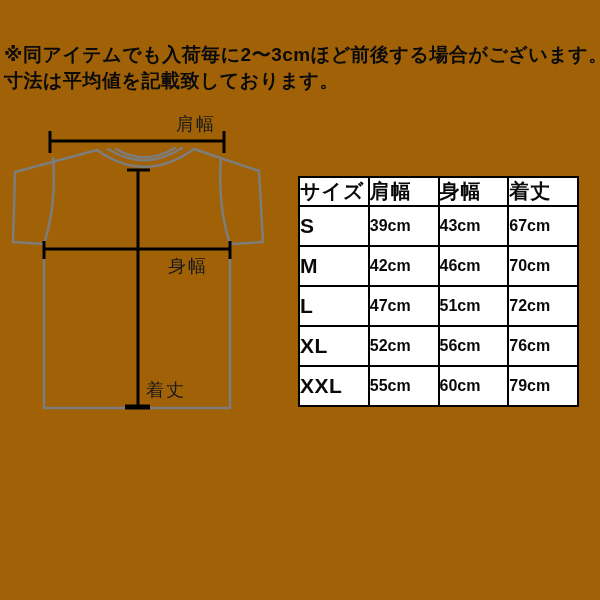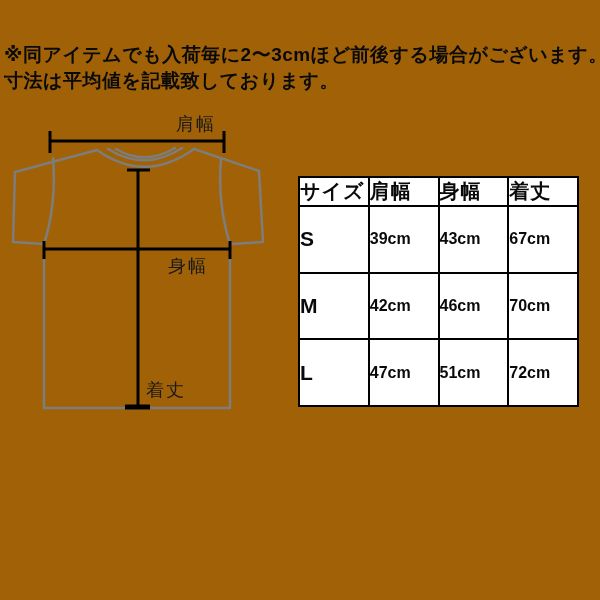--- a/index.html
+++ b/index.html
@@ -165,17 +165,29 @@
         <td>42cm</td>
         <td>46cm</td>
         <td>70cm</td>
       </tr>
       <tr>
         <th>L</th>
         <td>47cm</td>
         <td>51cm</td>
         <td>72cm</td>
       </tr>
+      <tr>
+        <th>XL</th>
+        <td>52cm</td>
+        <td>56cm</td>
+        <td>76cm</td>
+      </tr>
+      <tr>
+        <th>XXL</th>
+        <td>55cm</td>
+        <td>60cm</td>
+        <td>79cm</td>
+      </tr>
     </tbody>
   </table>
 
 
 </div>
 
 </body></html>

